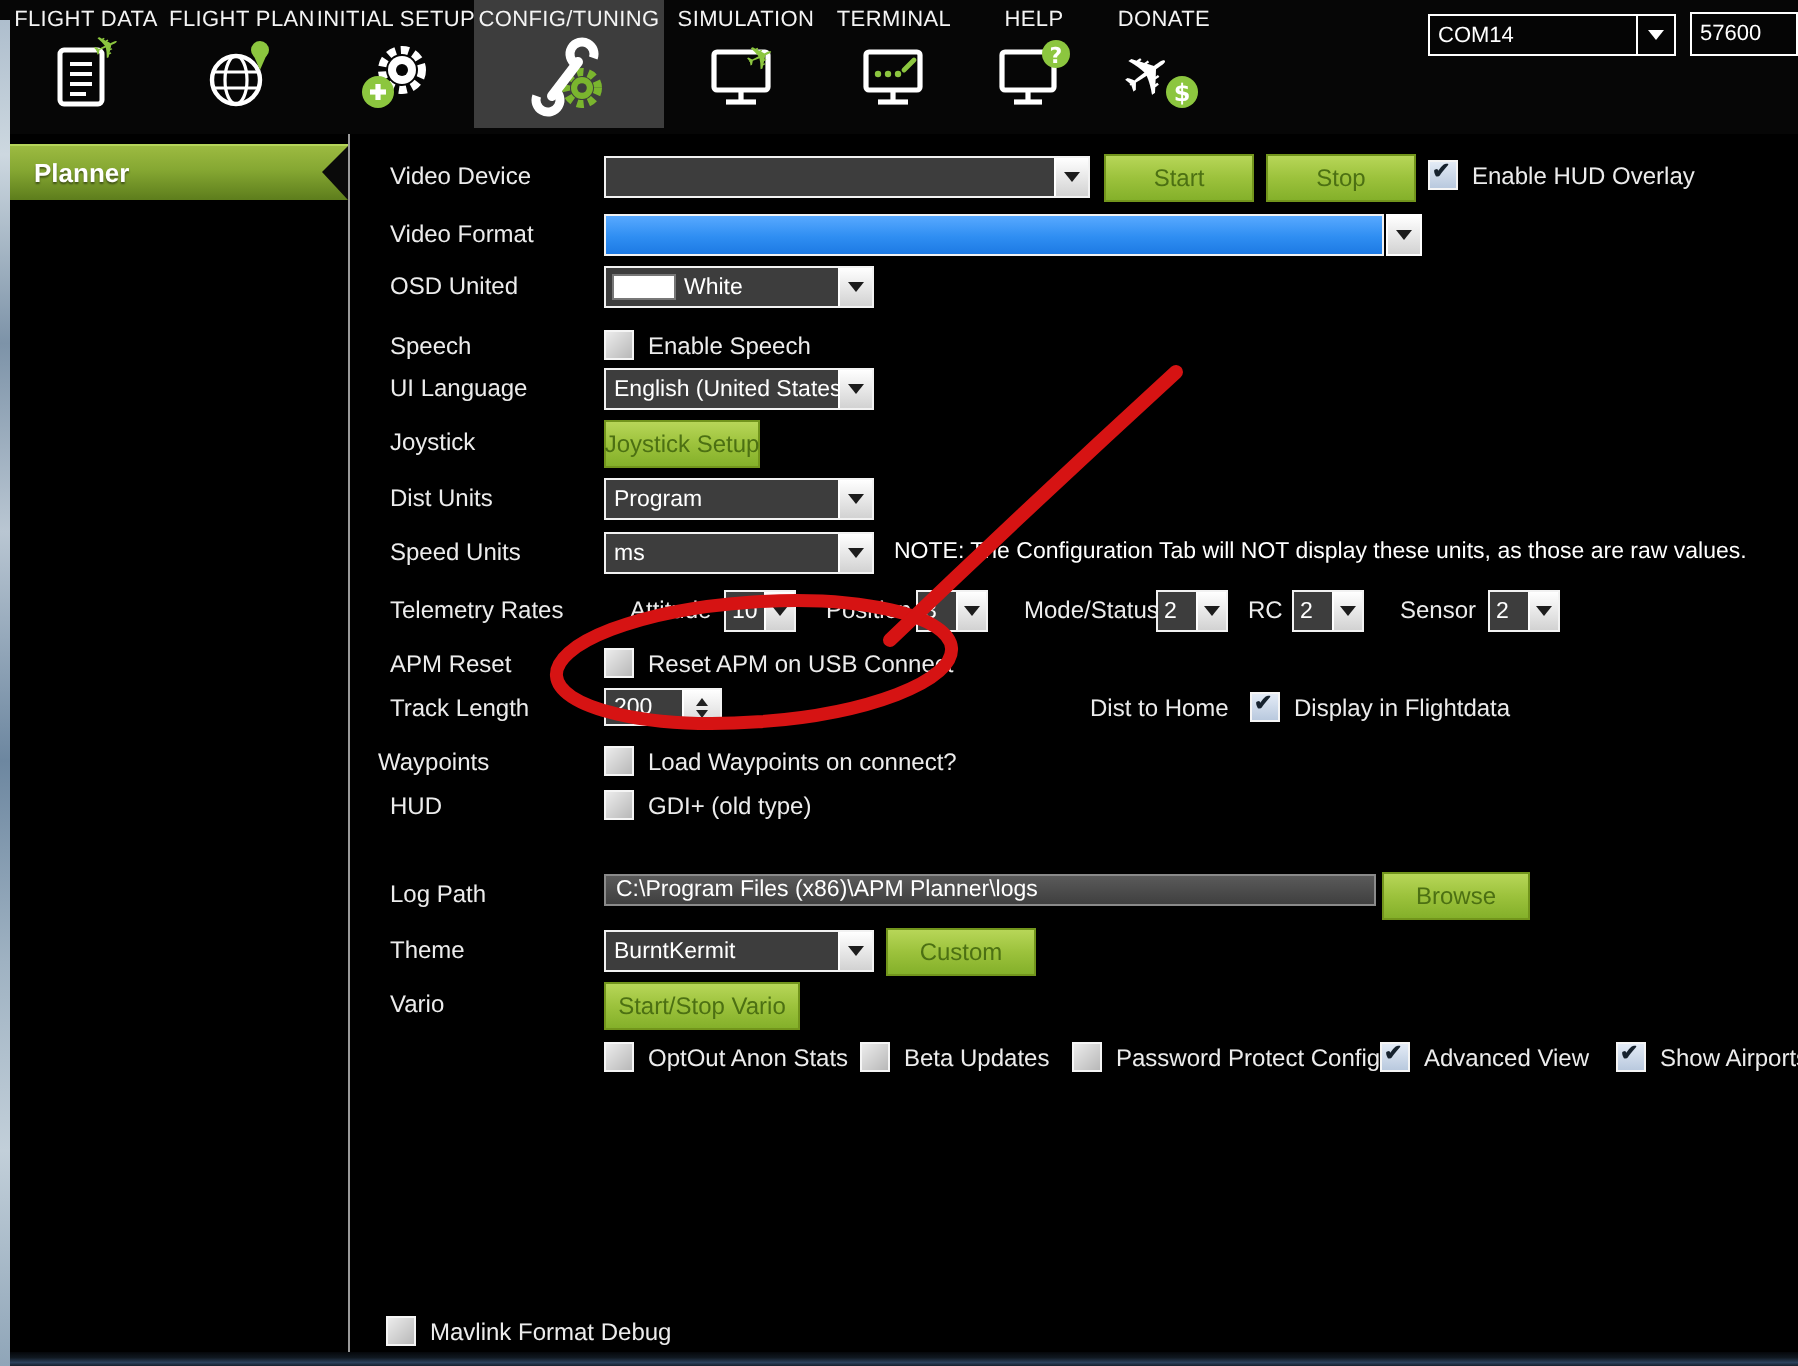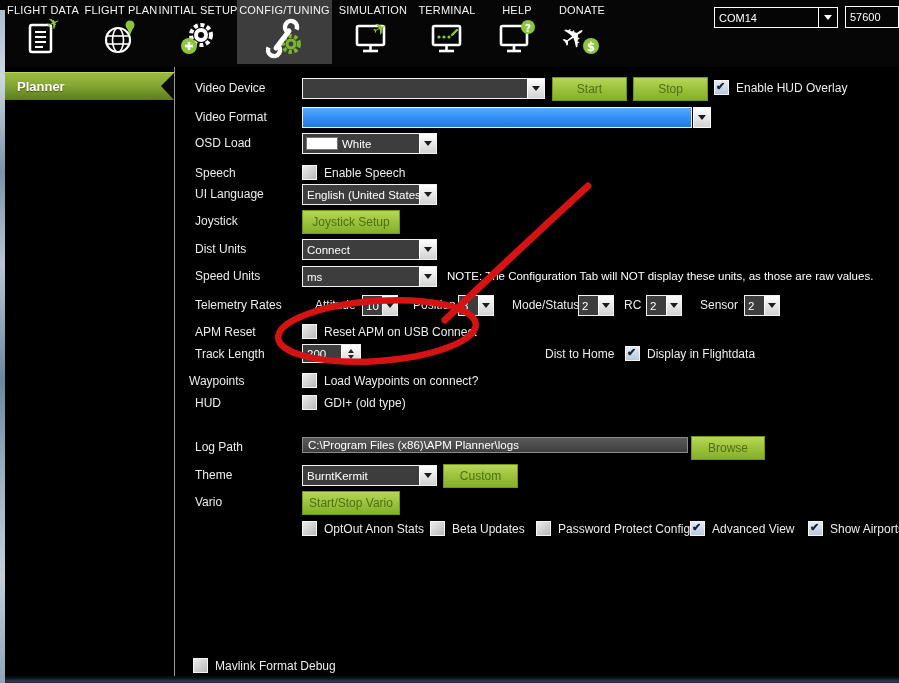--- a/index.html
+++ b/index.html
@@ -224,21 +224,21 @@
       <span class="lbl" style="left:19px;">Video Format</span>
       <div class="blue-combo" style="left:126px;width:390px;">
         <span class="val"></span>
       </div>
       <div class="std-arrow-btn" style="left:517px;width:18px;">
           <i class="dar"></i>
         </div>
     </div>
 
     <div class="row" style="top:66px;">
-      <span class="lbl" style="left:19px;">OSD Load</span>
+      <span class="lbl" style="left:19px;">OSD United</span>
       <div class="combo" style="left:126px;width:135px;">
         <span class="swatch"></span>
         <span class="val">White</span>
         <span class="combo-btn">
             <i class="dar"></i>
           </span>
       </div>
     </div>
 
     <div class="row" style="top:96px;">
@@ -254,27 +254,27 @@
       <div class="combo" style="left:126px;width:135px;">
         <span class="val">English (United States)</span>
         <span class="combo-btn">
             <i class="dar"></i>
           </span>
       </div>
     </div>
 
     <div class="row" style="top:144px;">
       <span class="lbl" style="left:19px;">Joystick</span>
-      <div class="gbtn" style="left:126px;width:98px;">Joystick Setup</div>
+      <div class="gbtn" style="left:126px;width:78px;">Joystick Setup</div>
     </div>
 
     <div class="row" style="top:172px;">
       <span class="lbl" style="left:19px;">Dist Units</span>
       <div class="combo" style="left:126px;width:135px;">
-        <span class="val">Connect</span>
+        <span class="val">Program</span>
         <span class="combo-btn">
             <i class="dar"></i>
           </span>
       </div>
     </div>
 
     <div class="row" style="top:199px;">
       <span class="lbl" style="left:19px;">Speed Units</span>
       <div class="combo" style="left:126px;width:135px;">
         <span class="val">ms</span>

